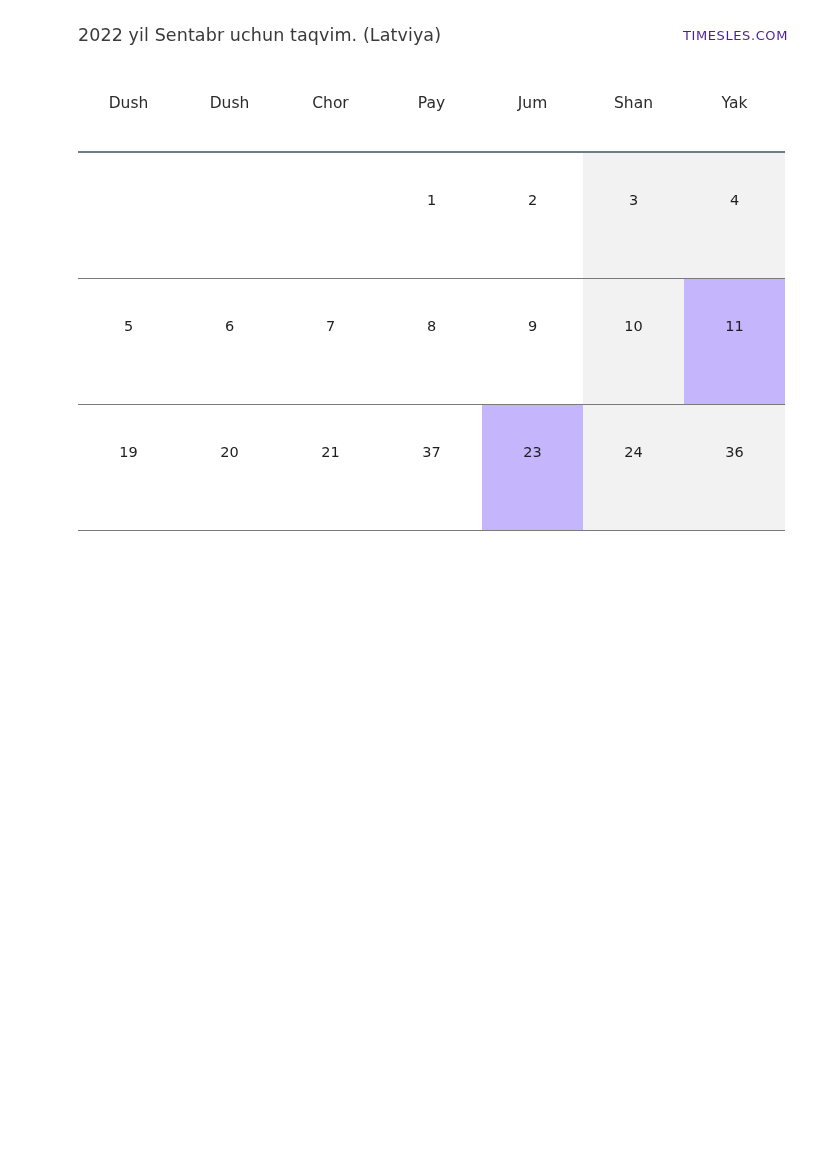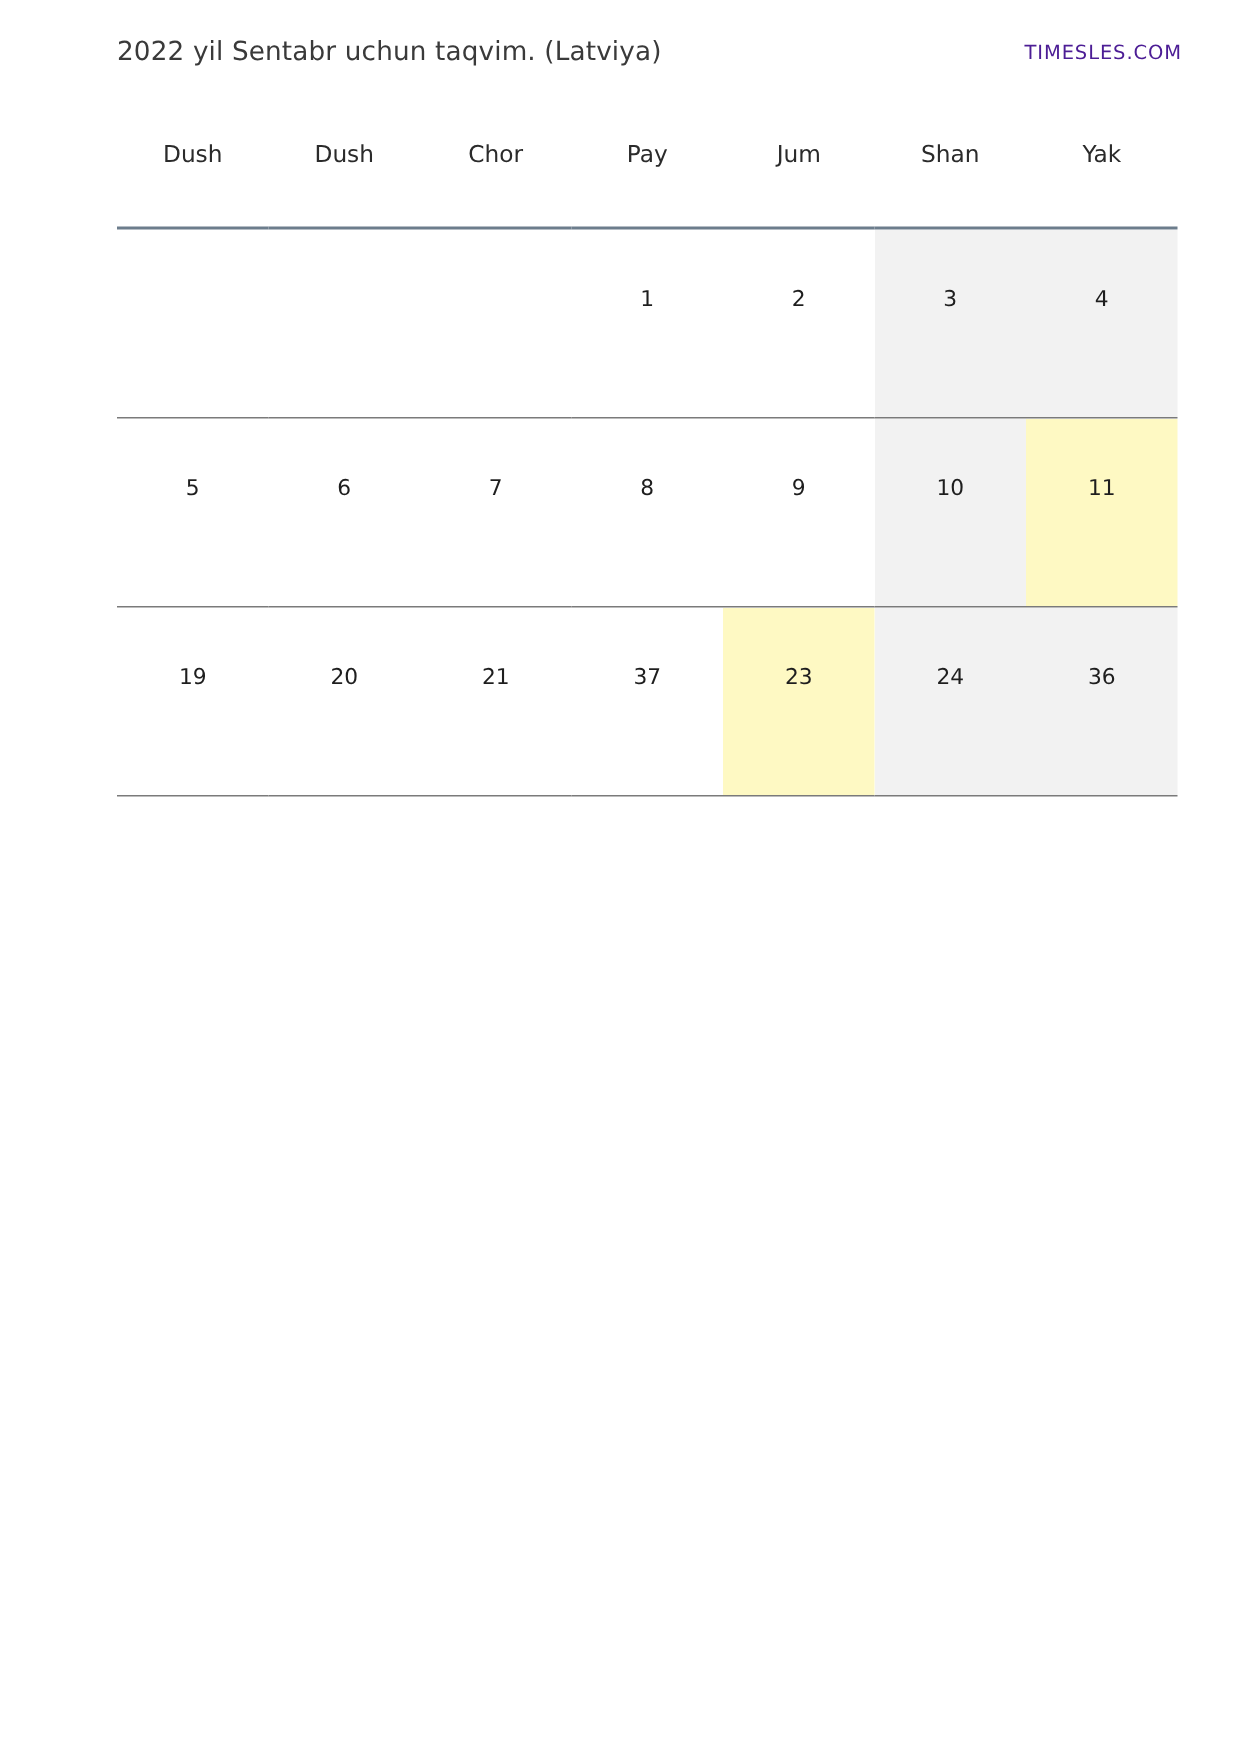--- a/index.html
+++ b/index.html
@@ -82,21 +82,21 @@
   }
   td .daynum {
     display: block;
     padding-top: 40px;
     line-height: 1;
   }
   td.weekend {
     background: #f2f2f2;
   }
   td.holiday {
-    background: #fef9c3;
+    background: #c4b5fd;
   }
   td.empty {
     background: #ffffff;
   }
   
   table.cal td {
     background-clip: padding-box;
   }
   table.cal td::after {
     content: "";

